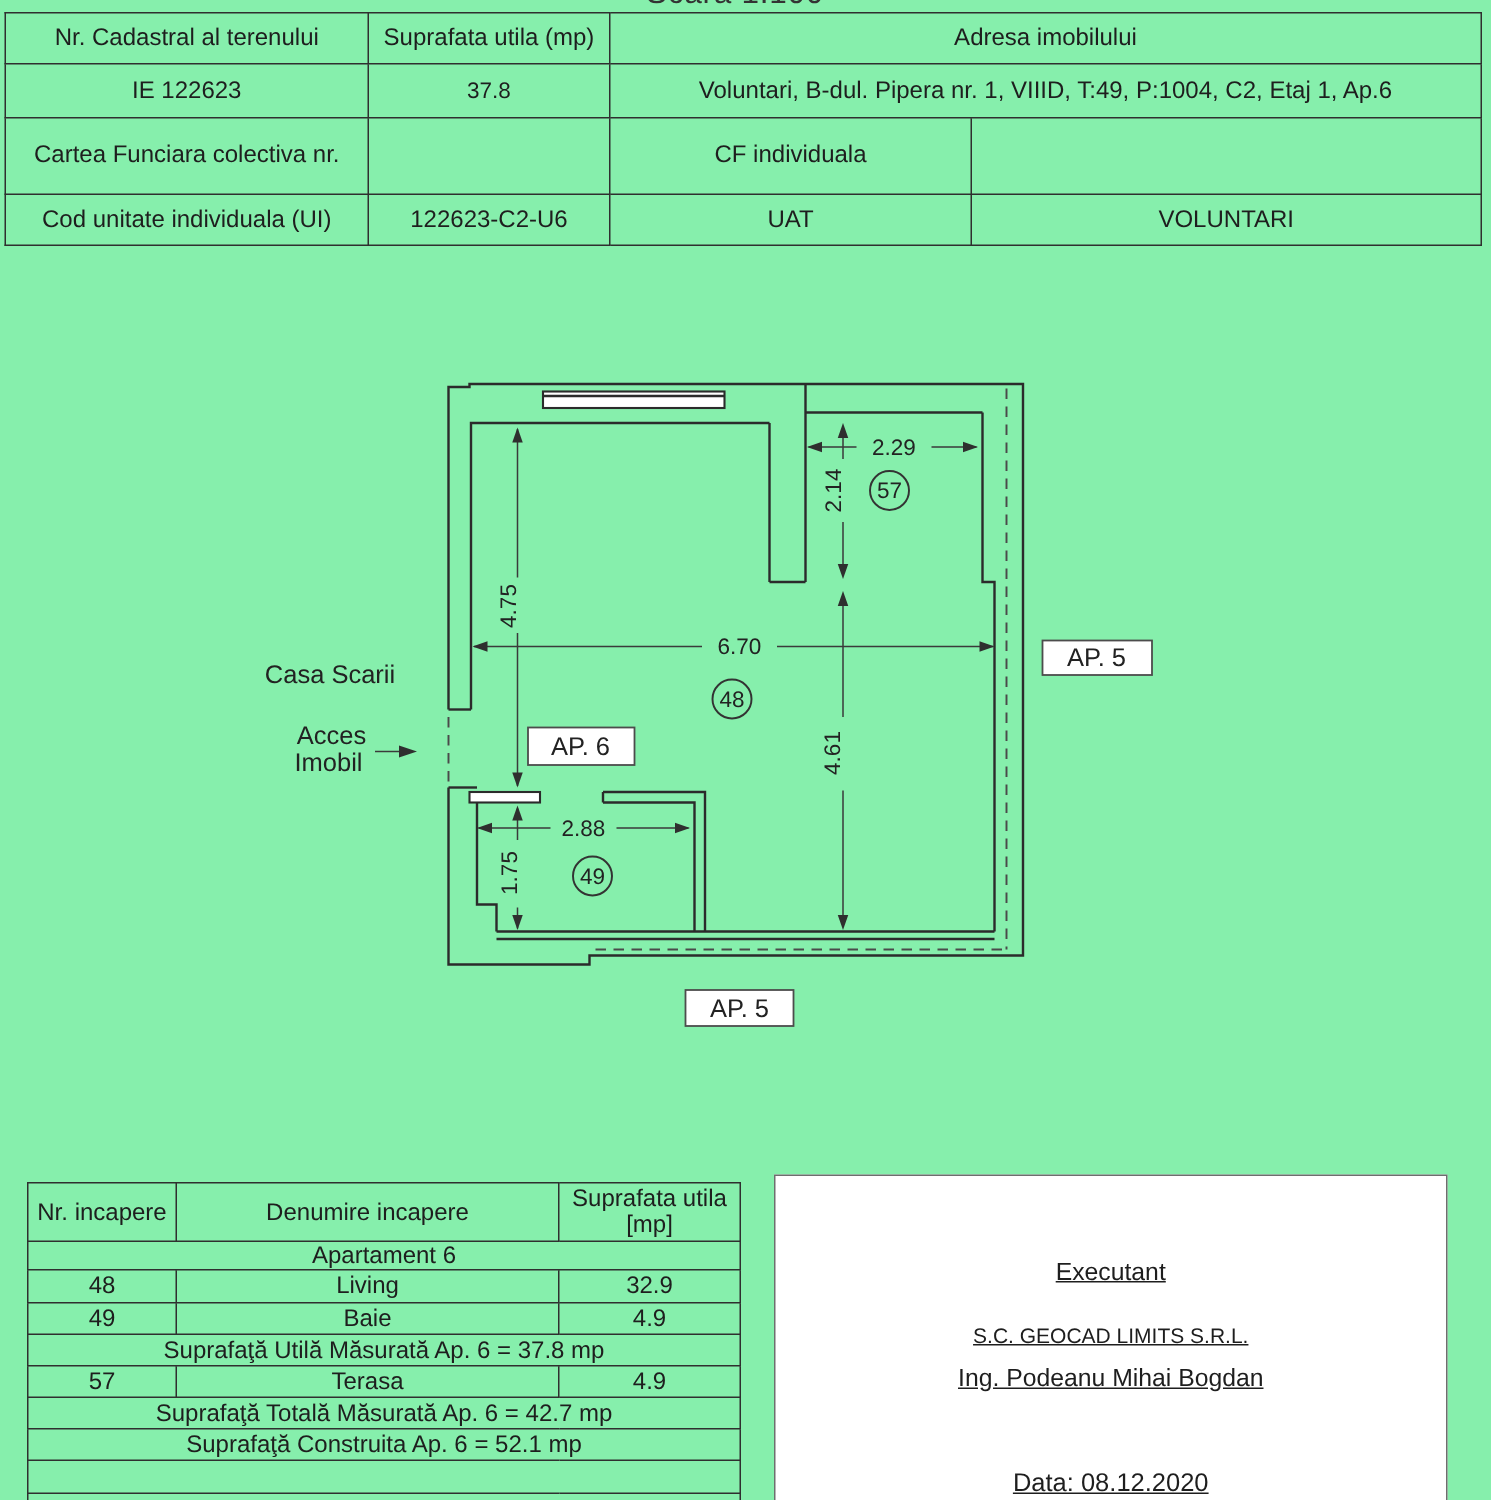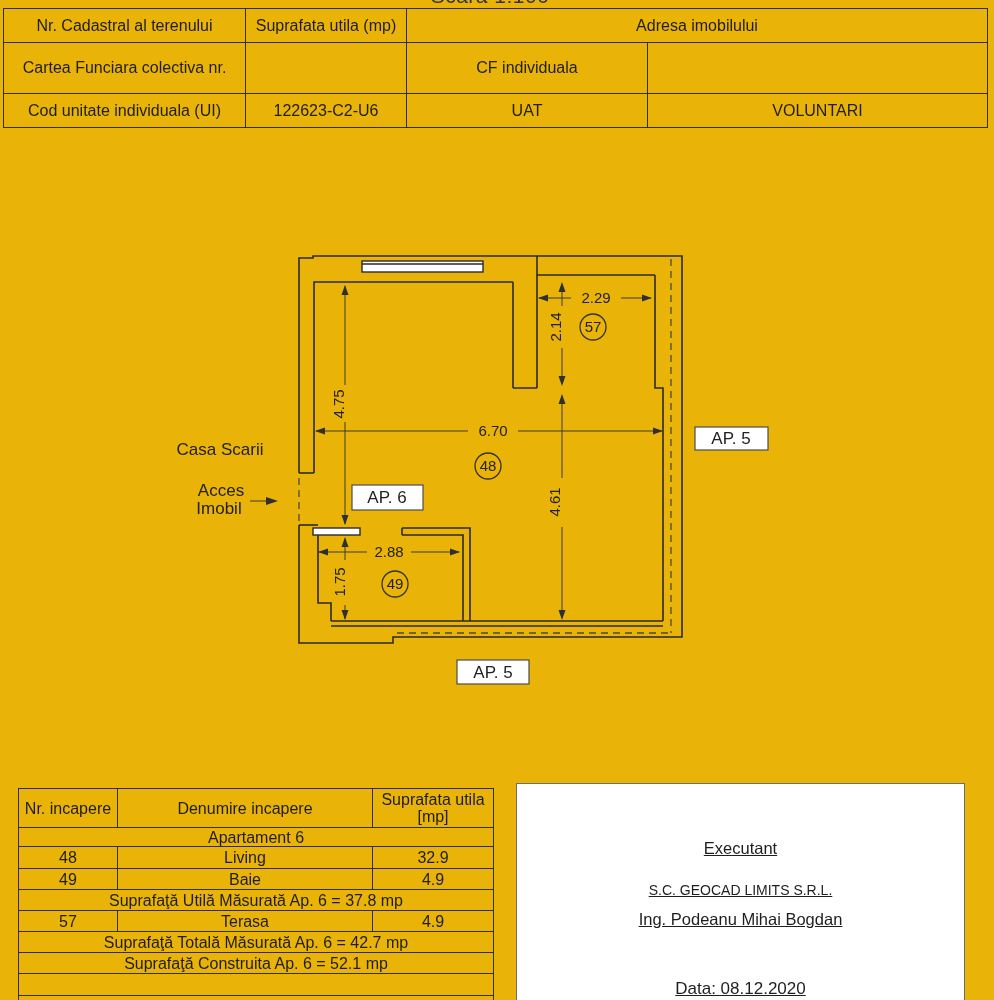--- a/index.html
+++ b/index.html
@@ -1,18 +1,18 @@
 <!DOCTYPE html>
 <html><head>
 <meta charset="utf-8">
 <style>
   html,body{margin:0;padding:0;background:#fff;}
   .page{
     position:relative;width:994px;height:1000px;overflow:hidden;
-    background:#eab308;color:#222;
+    background:#86efac;color:#222;
     font-family:"Liberation Sans","DejaVu Sans",sans-serif;
   }
   
   .scale-note{position:absolute;left:400px;top:-16px;width:180px;text-align:center;
     font-size:21px;color:#333;letter-spacing:.5px;}
   
   .toptable{position:absolute;left:3px;top:8px;border-collapse:collapse;table-layout:fixed;}
   .toptable td{border:1.6px solid #2f2f2f;text-align:center;vertical-align:middle;
     font-size:16px;color:#1e1e1e;padding:0 3px;overflow:hidden;white-space:nowrap;}
   
@@ -50,20 +50,25 @@
         <col style="width:161px">
         <col style="width:241px">
         <col style="width:340px">
       </colgroup>
     <tbody>
         <tr style="height:34px">
       <td>Nr. Cadastral al terenului</td>
       <td>Suprafata utila (mp)</td>
       <td colspan="2">Adresa imobilului</td>
     </tr>
+    <tr style="height:36px">
+      <td>IE 122623</td>
+      <td style="font-size:15px">37.8</td>
+      <td colspan="2">Voluntari, B-dul. Pipera nr. 1, VIIID, T:49, P:1004, C2, Etaj 1, Ap.6</td>
+    </tr>
     <tr style="height:51px">
       <td>Cartea Funciara colectiva nr.</td>
       <td></td>
       <td>CF individuala</td>
       <td></td>
     </tr>
     <tr style="height:34px">
       <td>Cod unitate individuala (UI)</td>
       <td>122623-C2-U6</td>
       <td>UAT</td>

